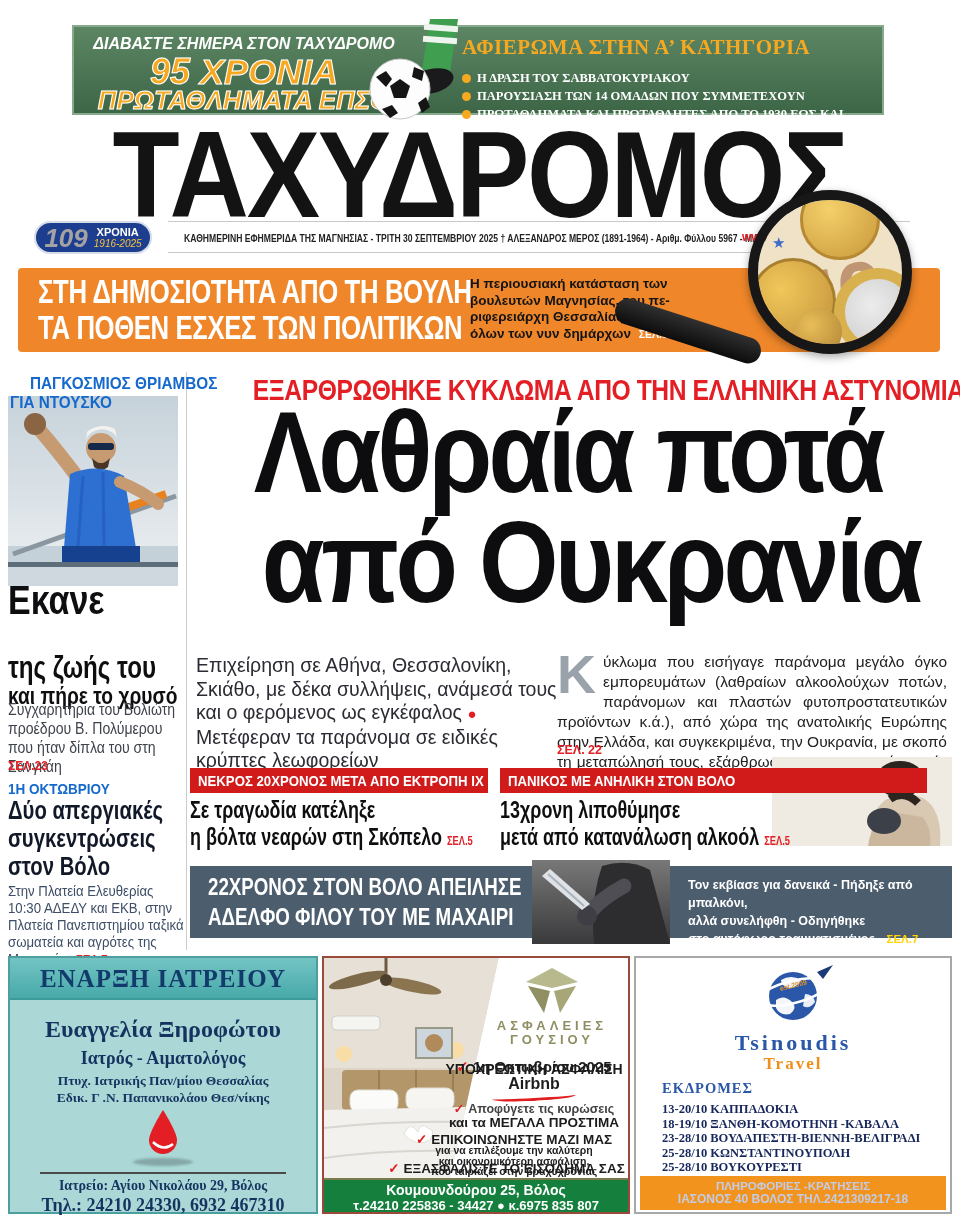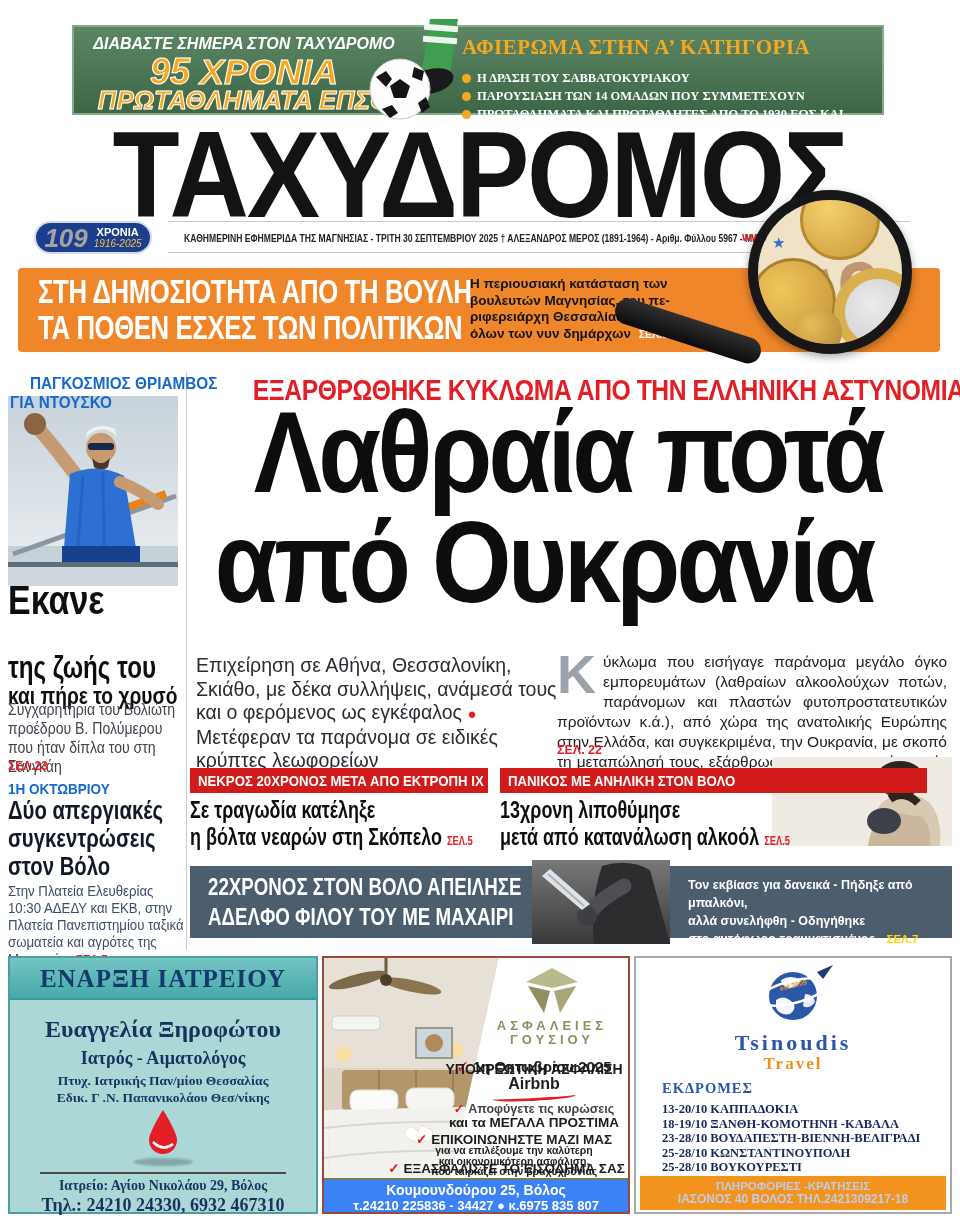--- a/index.html
+++ b/index.html
@@ -56,21 +56,21 @@
   .ref-yellow{color:#ffd400;font-weight:bold;}
   
   .ad{box-sizing:border-box;background:#fff;}
   #ad-clinic{left:8px;top:956px;width:310px;height:258px;border:2px solid #4d9e9e;background:#abd7d7;}
   #clinic-head{left:0;top:0;width:100%;height:42px;background:linear-gradient(180deg,#74c4c4,#48a9a9);border-bottom:2px solid #3c9a9a;text-align:center;line-height:42px;font-size:25px;font-weight:bold;color:#123a6a;letter-spacing:1px;box-sizing:border-box;}
   .clinic-t{width:100%;text-align:center;color:#15335f;font-weight:bold;}
   #ad-ins{left:322px;top:956px;width:308px;height:258px;border:2px solid #9a4a3a;overflow:hidden;}
   .ins-olive{color:#8f8f63;font-weight:bold;letter-spacing:4px;font-size:13px;text-align:center;width:160px;}
   .ins-line{width:100%;text-align:center;color:#1c1c1c;font-weight:bold;}
   .chk{color:#e02020;font-weight:bold;margin-right:4px;}
-  #ins-band{left:0;top:220px;width:100%;height:34px;background:#3b82f6;border-top:2px solid #7a7a4f;text-align:center;color:#fff;font-weight:bold;box-sizing:border-box;}
+  #ins-band{left:0;top:220px;width:100%;height:34px;background:#15803d;border-top:2px solid #7a7a4f;text-align:center;color:#fff;font-weight:bold;box-sizing:border-box;}
   #ad-travel{left:634px;top:956px;width:318px;height:258px;border:2px solid #a8a8a8;}
   .trav-blue{color:#2b57a8;font-weight:bold;}
   .trip{font-family:"Liberation Serif",serif;font-weight:bold;font-size:12.5px;line-height:14.5px;color:#17275c;}
   #trav-band{left:4px;top:218px;width:306px;height:34px;background:#f2931d;text-align:center;font-weight:bold;color:#c2cce6;}
 </style>
 </head>
 <body>
 
 <div id="page">
 
@@ -233,21 +233,21 @@
   </div>
 
   <div class="abs vline" style="left:186px;top:372px;height:578px;"></div>
 
   <div class="abs" style="left:190px;top:374px;width:755px;text-align:center;">
     <span class="cndc s85 kick-red">ΕΞΑΡΘΡΩΘΗΚΕ ΚΥΚΛΩΜΑ ΑΠΟ ΤΗΝ ΕΛΛΗΝΙΚΗ ΑΣΤΥΝΟΜΙΑ</span>
   </div>
   <div class="abs" style="left:190px;top:398px;width:755px;text-align:center;">
     <span class="cndc lead-h">Λαθραία ποτά</span>
   </div>
-  <div class="abs" style="left:190px;top:508px;width:755px;text-align:left;text-decoration:underline;">
+  <div class="abs" style="left:190px;top:508px;width:755px;text-align:right;text-decoration:underline;">
     <span class="cndc lead-h">από Ουκρανία</span>
   </div>
   <div class="abs deck" style="left:196px;top:654px;width:378px;">
     <span>Επιχείρηση σε Αθήνα, Θεσσαλονίκη, Σκιάθο, με δέκα συλλήψεις, ανάμεσά τους και ο φερόμενος ως εγκέφαλος</span>
     <span style="color:#e31e24;font-size:15px;">●</span>
     <span>Μετέφεραν τα παράνομα σε ειδικές κρύπτες λεωφορείων</span>
   </div>
   <div class="abs body-txt" style="left:557px;top:652px;width:390px;">
     <span class="dropcap">Κ</span>
     <span>ύκλωμα που εισήγαγε παράνομα μεγάλο όγκο εμπορευμάτων (λαθραίων αλκοολούχων ποτών, παράνομων και πλαστών φυτοπροστατευτικών προϊόντων κ.ά.), από χώρα της ανατολικής Ευρώπης στην Ελλάδα, και συγκεκριμένα, την Ουκρανία, με σκοπό τη μεταπώλησή τους, εξάρθρωσαν οι αστυνομικές αρχές σε Θεσσαλονίκη, Αθήνα και Σκιάθο.</span>

